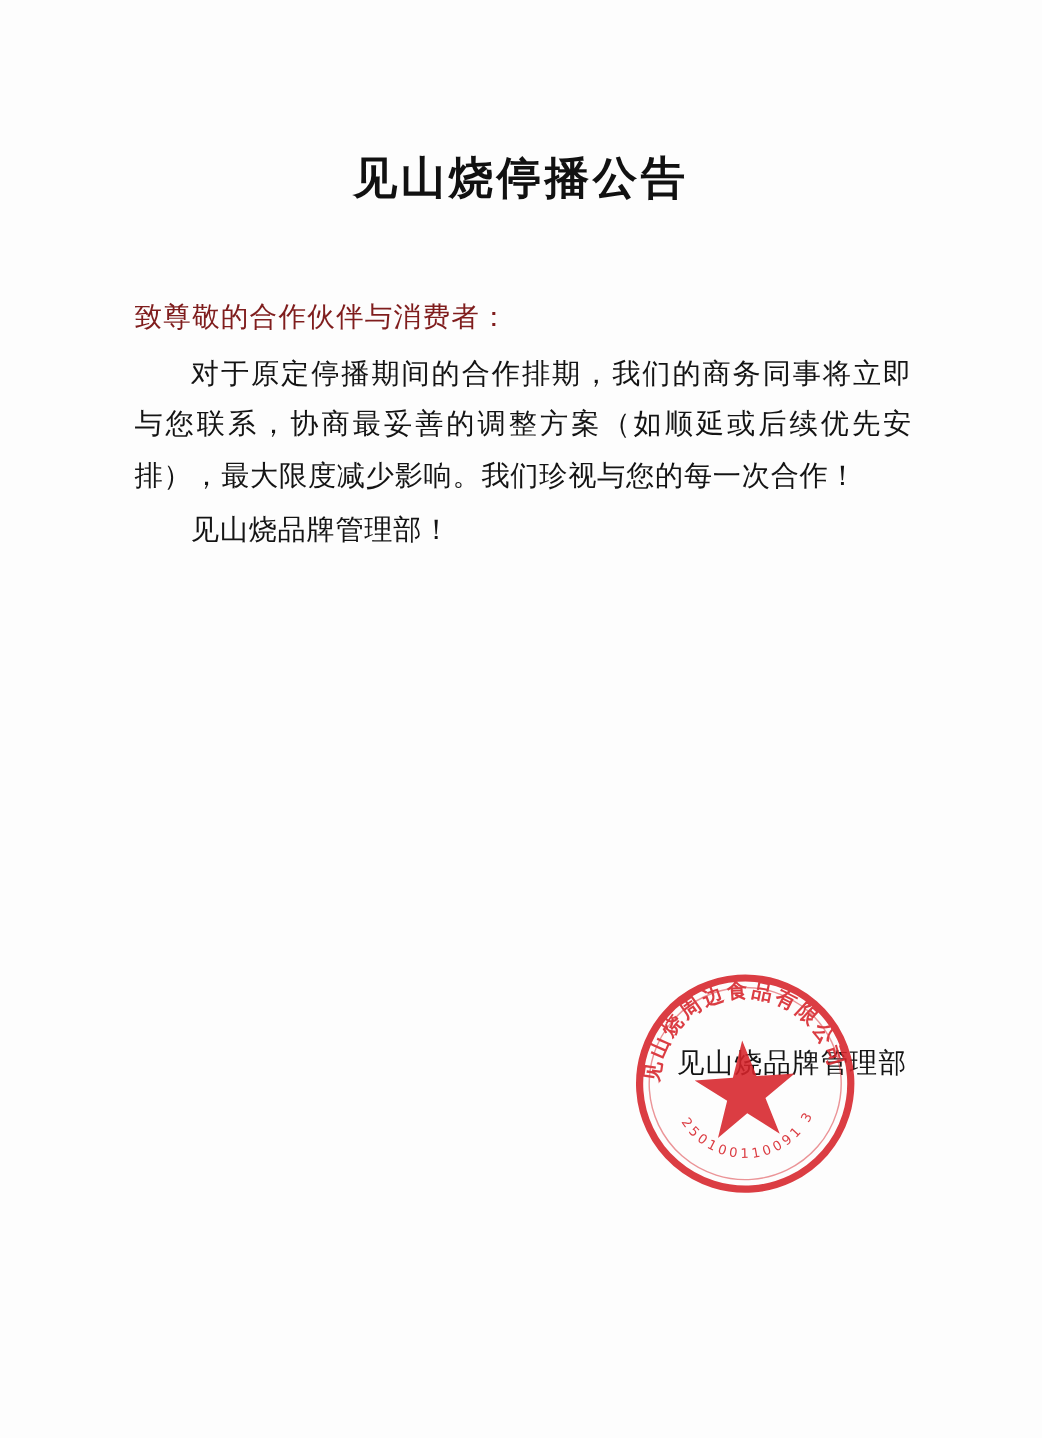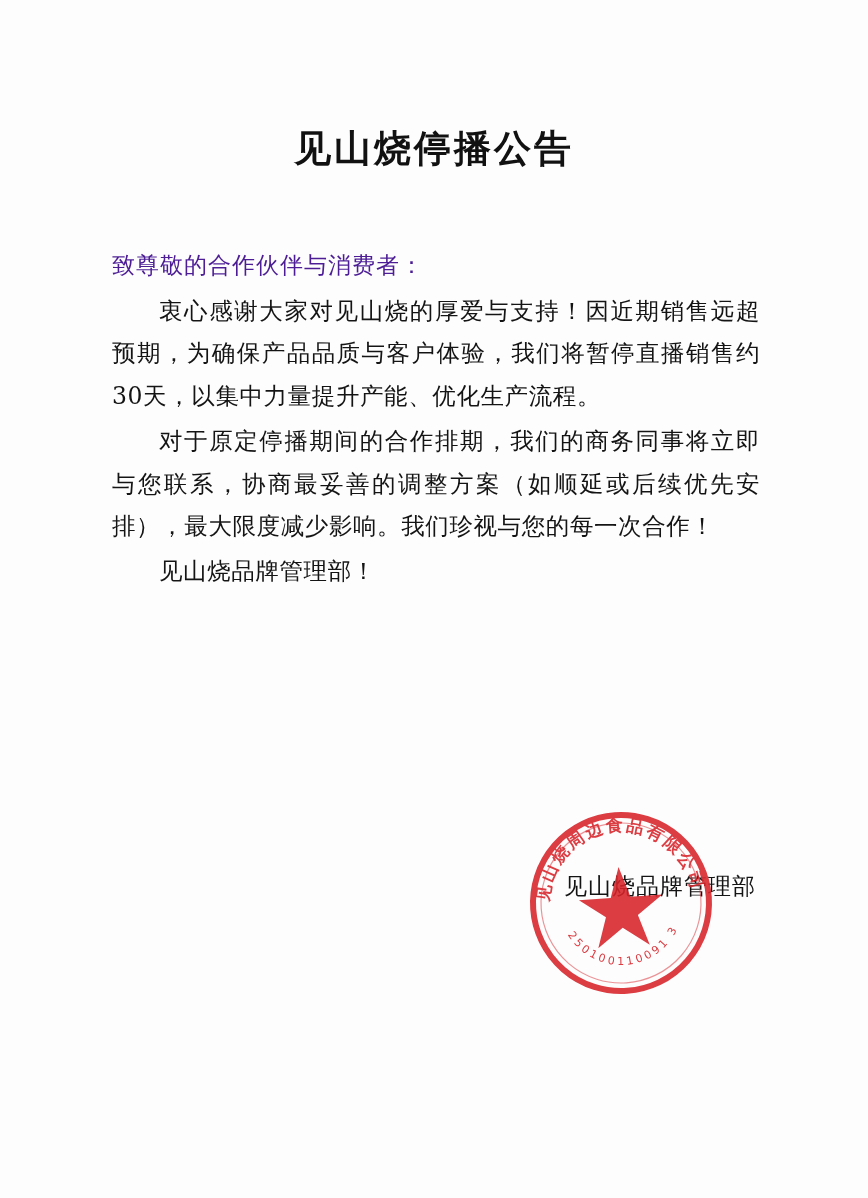--- a/index.html
+++ b/index.html
@@ -38,21 +38,21 @@
     position: absolute;
     top: 248px;
     left: 112px;
     width: 648px;
   }
 
   .salutation {
     font-size: 23px;
     line-height: 1.55;
     letter-spacing: 1px;
-    color: #4c1d95;
+    color: #7f1d1d;
     margin-bottom: 6px;
   }
 
   .para {
     font-size: 23.5px;
     line-height: 1.82;
     letter-spacing: 0.6px;
     text-indent: 2em;
     text-align: justify;
     text-justify: inter-ideograph;
@@ -100,21 +100,20 @@
 <body>
 
 <div class="page">
 
   <div class="doc-title">见山烧停播公告</div>
 
   <div class="body-block">
 
     <div class="salutation">致尊敬的合作伙伴与消费者：</div>
 
-    <p class="para">衷心感谢大家对见山烧的厚爱与支持！因近期销售远超预期，为确保产品品质与客户体验，我们将暂停直播销售约30天，以集中力量提升产能、优化生产流程。</p>
 
     <p class="para">对于原定停播期间的合作排期，我们的商务同事将立即与您联系，协商最妥善的调整方案（如顺延或后续优先安排），最大限度减少影响。我们珍视与您的每一次合作！</p>
 
 
     <p class="para para-last">见山烧品牌管理部！</p>
   </div>
 
   <div class="signature-block">
     <div class="sign-line">见山烧品牌管理部</div>
   </div>

